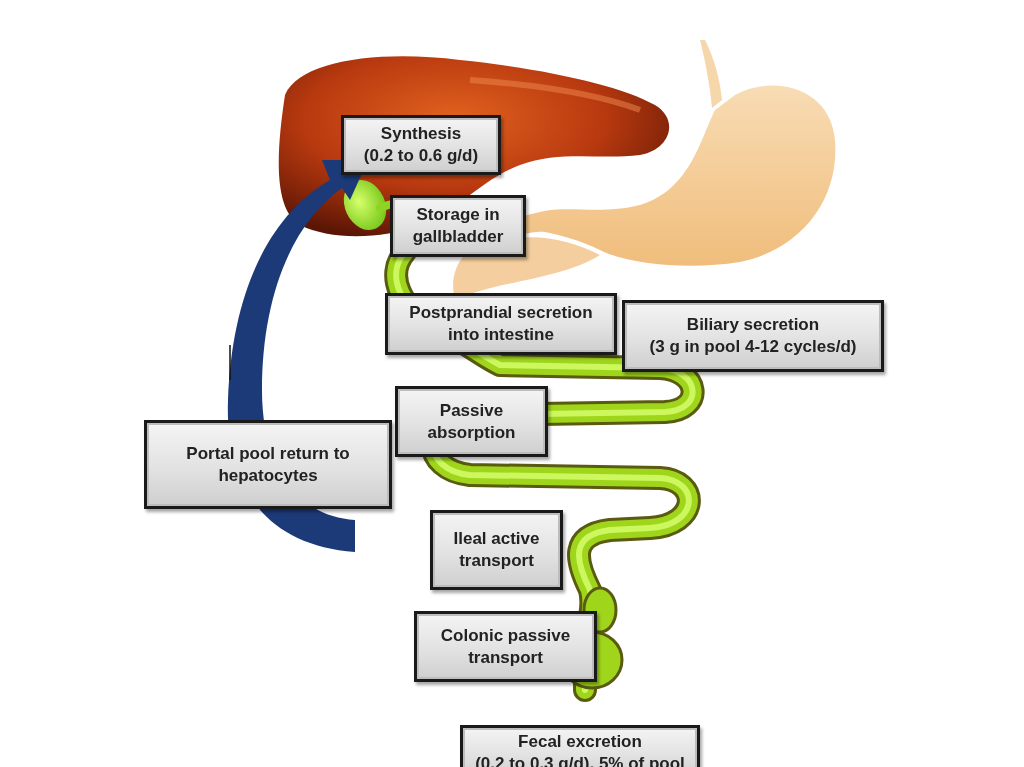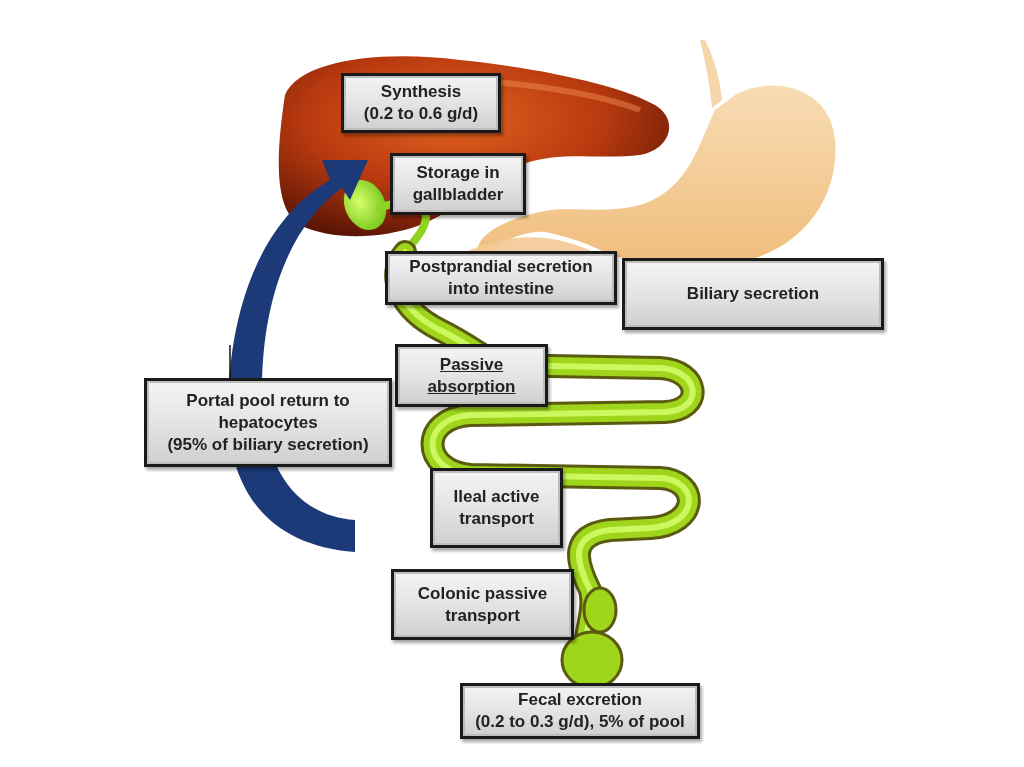--- a/index.html
+++ b/index.html
@@ -4,21 +4,21 @@
 <style>
   html, body { margin:0; padding:0; background:#ffffff; }
   body { width:1024px; height:767px; position:relative; overflow:hidden; font-family:"Liberation Sans", sans-serif; }
   #art { position:absolute; left:0; top:0; width:1024px; height:767px; }
   .lbl {
     position:absolute; box-sizing:border-box;
     border:3px solid #1a1a1a;
     background:linear-gradient(180deg,#f4f4f4 0%,#e2e2e2 55%,#cfcfcf 100%);
     box-shadow: inset 0 0 0 2px #bdbdbd, 2px 3px 3px rgba(0,0,0,0.35);
     display:flex; flex-direction:column; align-items:center; justify-content:center;
-    text-align:center; font-weight:bold; color:#222; font-size:17px; line-height:22px;
+    text-align:center; font-weight:bold; color:#222; font-size:17px; line-height:22px;margin-top:42px;
   }
   .lbl span { display:block; white-space:nowrap; }
 </style>
 </head>
 <body>
 
 <svg id="art" viewBox="0 0 1024 767">
   <defs>
     <radialGradient id="liverG" cx="45%" cy="35%" r="70%">
       <stop offset="0%" stop-color="#e2621f"></stop>
@@ -68,46 +68,46 @@
 <div class="lbl" style="left:341px;top:73px;width:160px;height:60px;">
   <span>Synthesis</span>
   <span>(0.2 to 0.6 g/d)</span>
 </div>
 
 <div class="lbl" style="left:390px;top:153px;width:136px;height:62px;">
   <span>Storage in</span>
   <span>gallbladder</span>
 </div>
 
-<div class="lbl" style="left:385px;top:251px;width:232px;height:54px;">
+<div class="lbl" style="left:385px;top:251px;width:232px;height:62px;">
   <span>Postprandial secretion</span>
   <span>into intestine</span>
 </div>
 
 <div class="lbl" style="left:622px;top:258px;width:262px;height:72px;">
   <span>Biliary secretion</span>
+  <span>(3 g in pool  4-12 cycles/d)</span>
 </div>
 
-<div class="lbl" style="left:395px;top:344px;width:153px;height:63px;text-decoration:underline;">
+<div class="lbl" style="left:395px;top:344px;width:153px;height:71px;">
   <span>Passive</span>
   <span>absorption</span>
 </div>
 
 <div class="lbl" style="left:144px;top:378px;width:248px;height:89px;">
   <span>Portal pool return to</span>
   <span>hepatocytes</span>
-  <span>(95% of biliary secretion)</span>
 </div>
 
 <div class="lbl" style="left:430px;top:468px;width:133px;height:80px;">
   <span>Ileal active</span>
   <span>transport</span>
 </div>
 
-<div class="lbl" style="left:391px;top:569px;width:183px;height:71px;">
+<div class="lbl" style="left:414px;top:569px;width:183px;height:71px;">
   <span>Colonic passive</span>
   <span>transport</span>
 </div>
 
 <div class="lbl" style="left:460px;top:683px;width:240px;height:56px;">
   <span>Fecal excretion</span>
   <span>(0.2 to 0.3 g/d), 5% of pool</span>
 </div>
 
 </body></html>

